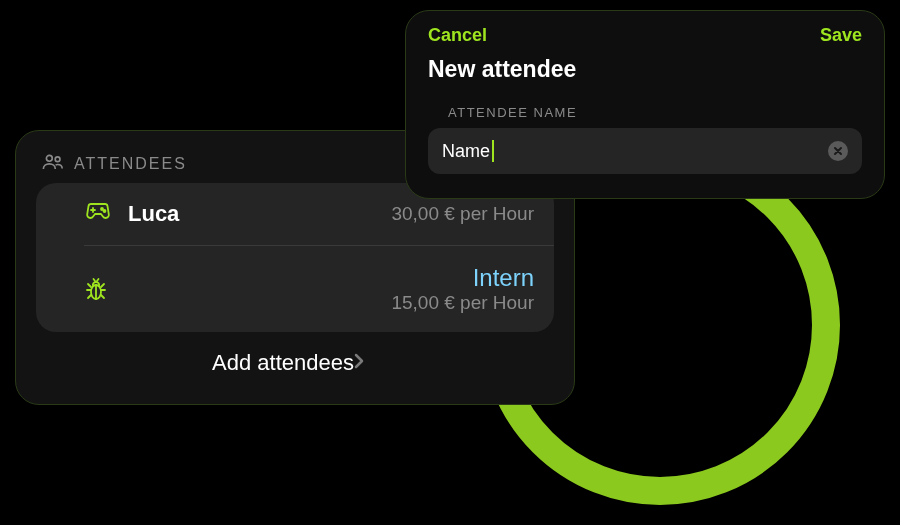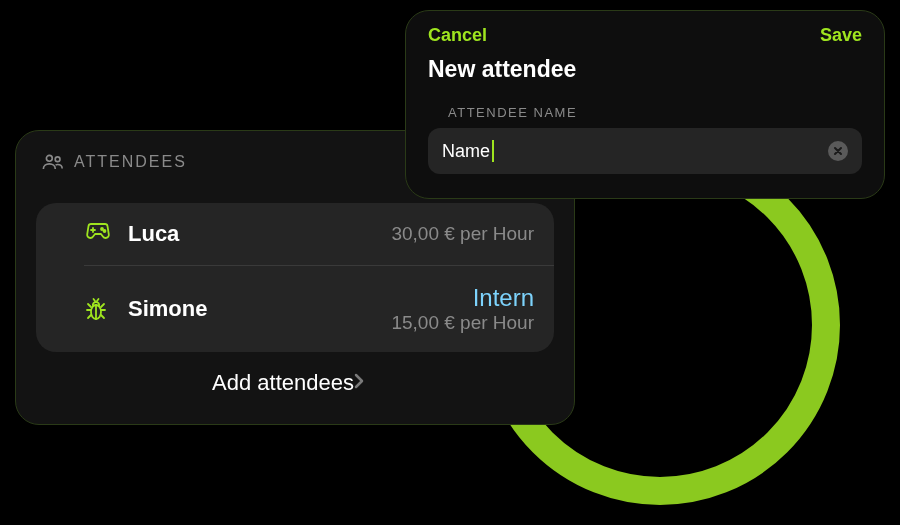--- a/index.html
+++ b/index.html
@@ -30,22 +30,23 @@
       width: 560px;
       background: #131313;
       border: 1px solid #2a3a17;
       border-radius: 24px;
       padding: 18px 20px;
       z-index: 1;
     }
 
     .card-header {
       display: flex;
+      align-items: center;
       gap: 10px;
-      padding: 4px 6px 28px 6px;
+      padding: 4px 6px 8px 6px;
     }
 
     .card-header-label {
       color: #8a8a8a;
       font-size: 16px;
       letter-spacing: 2px;
     }
 
     .attendees-list {
       background: #252525;
@@ -229,21 +230,20 @@
       <span class="attendee-icon">
         <svg width="24" height="26" viewBox="0 0 24 26" fill="none" stroke="currentColor" stroke-width="1.8" stroke-linecap="round" stroke-linejoin="round">
           <ellipse cx="12" cy="16" rx="5" ry="7"></ellipse>
           <path d="M12 9v14"></path>
           <path d="M9 10c-.5-2 .5-4 3-4s3.5 2 3 4"></path>
           <path d="M9.5 3l1.5 2M14.5 3l-1.5 2"></path>
           <path d="M7 14H3M7 19l-3 3M7 11L4 8"></path>
           <path d="M17 14h4M17 19l3 3M17 11l3-3"></path>
         </svg>
       </span>
-      <span class="attendee-name">Simone</span>
       <div class="attendee-info">
         <div class="attendee-role">Intern</div>
         <div class="attendee-rate">15,00 € per Hour</div>
       </div>
     </div>
   </div>
 
   <div class="add-row">
     <span class="add-label">Add attendees</span>
     <span class="chevron">

